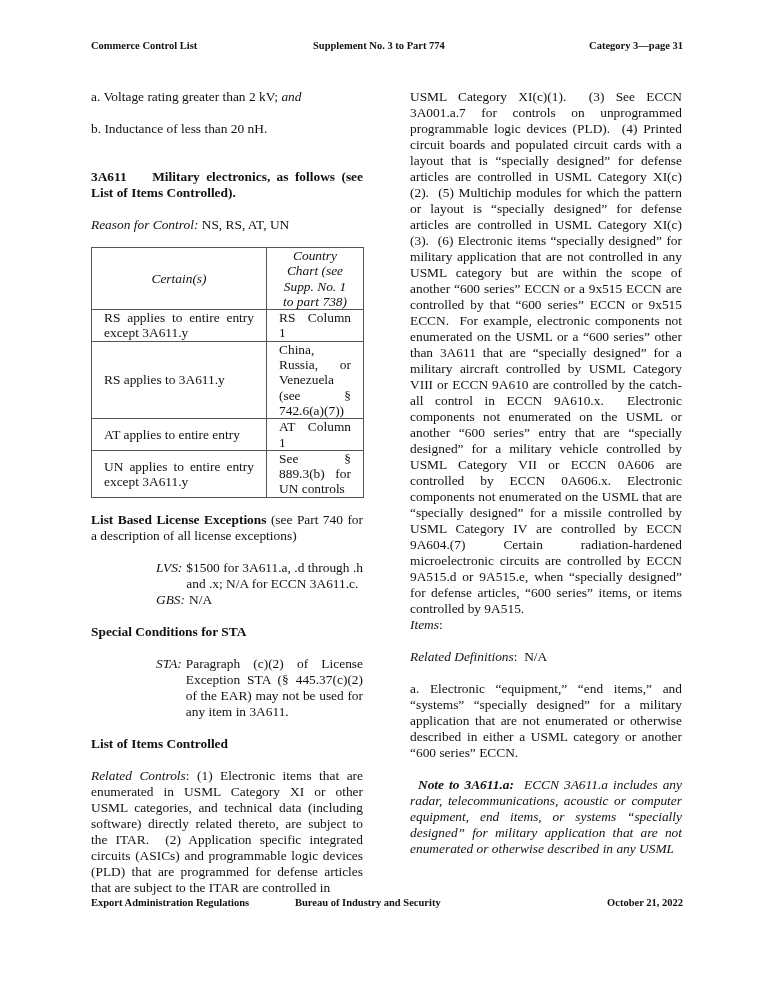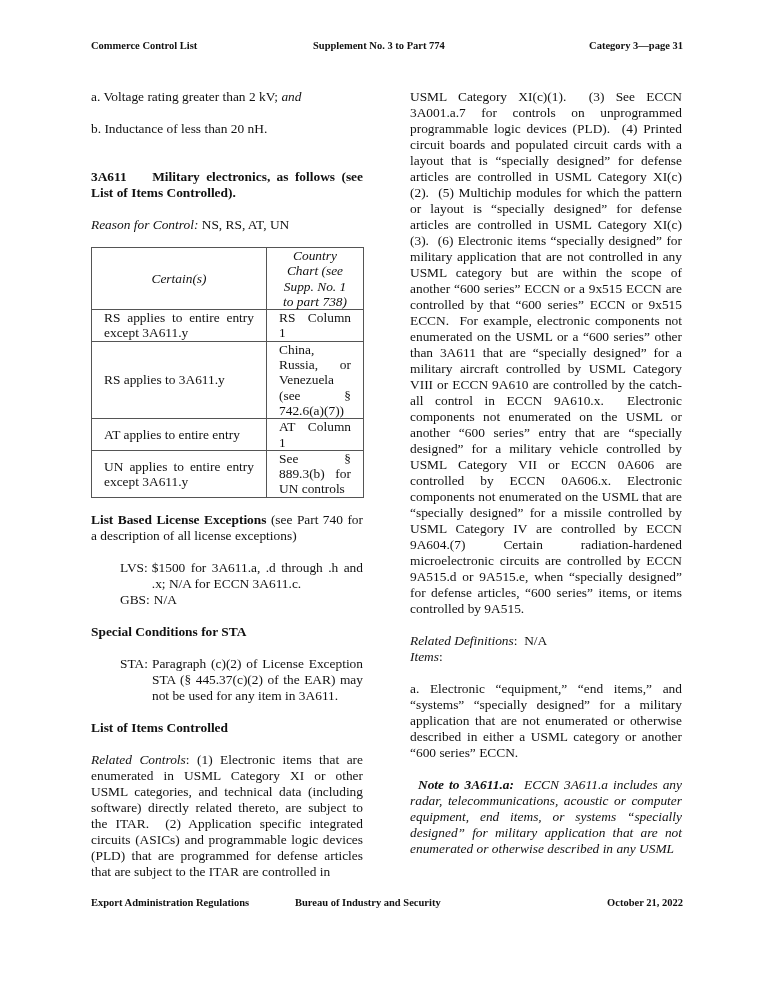--- a/index.html
+++ b/index.html
@@ -27,21 +27,21 @@
   table.ctl {
     border-collapse: collapse; width: 273px; margin-top: 14px;
     font-size: 13.4px; line-height: 15.3px;
   }
   table.ctl td { border: 1px solid #555; padding: 0 12px; vertical-align: middle; }
   table.ctl td.c1 { width: 150px; text-align: justify; text-align-last: left; }
   table.ctl td.c2 { text-align: justify; text-align-last: left; }
   table.ctl td.hd { font-style: italic; text-align: center; text-align-last: center; }
   .indent { padding-left: 29px; }
   .hang { display: flex; }
-  .hang .lbl { white-space: nowrap; padding-right: 4px; }
+  .hang .lbl { font-style: italic; white-space: nowrap; padding-right: 4px; margin-left: 36px; }
   .hang .txt { flex: 1; text-align: justify; }
 </style>
 </head>
 <body>
 
 <div class="hdr">
   <span style="left:0">Commerce Control List</span>
   <span style="left:222px">Supplement No. 3 to Part 774</span>
   <span style="right:0">Category 3—page 31</span>
 </div>
@@ -102,22 +102,22 @@
   </div>
 
   <p class="b" style="margin-top:16px">List of Items Controlled</p>
 
   <p style="margin-top:16px"><span class="i">Related Controls</span><span>: (1) Electronic items that are enumerated in USML Category XI or other USML categories, and technical data (including software) directly related thereto, are subject to the ITAR.&nbsp;&nbsp;(2) Application specific integrated circuits (ASICs) and programmable logic devices (PLD) that are programmed for defense articles that are subject to the ITAR are controlled in</span></p>
 </div>
 
 <div class="col right">
   <p style="margin-top:11px">USML Category XI(c)(1).&nbsp;&nbsp;(3) See ECCN 3A001.a.7 for controls on unprogrammed programmable logic devices (PLD).&nbsp;&nbsp;(4) Printed circuit boards and populated circuit cards with a layout that is “specially designed” for defense articles are controlled in USML Category XI(c)(2).&nbsp;&nbsp;(5) Multichip modules for which the pattern or layout is “specially designed” for defense articles are controlled in USML Category XI(c)(3).&nbsp;&nbsp;(6) Electronic items “specially designed” for military application that are not controlled in any USML category but are within the scope of another “600 series” ECCN or a 9x515 ECCN are controlled by that “600 series” ECCN or 9x515 ECCN.&nbsp;&nbsp;For example, electronic components not enumerated on the USML or a “600 series” other than 3A611 that are “specially designed” for a military aircraft controlled by USML Category VIII or ECCN 9A610 are controlled by the catch-all control in ECCN 9A610.x.&nbsp;&nbsp;Electronic components not enumerated on the USML or another “600 series” entry that are “specially designed” for a military vehicle controlled by USML Category VII or ECCN 0A606 are controlled by ECCN 0A606.x. Electronic components not enumerated on the USML that are “specially designed” for a missile controlled by USML Category IV are controlled by ECCN 9A604.(7) Certain radiation-hardened microelectronic circuits are controlled by ECCN 9A515.d or 9A515.e, when “specially designed” for defense articles, “600 series” items, or items controlled by 9A515.</p>
 
+  <p><span class="i">Items</span><span>:</span></p>
   <p style="margin-top:16px"><span class="i">Related Definitions</span><span>:&nbsp;&nbsp;N/A</span></p>
-  <p><span class="i">Items</span><span>:</span></p>
 
   <p style="margin-top:16px">a. Electronic “equipment,” “end items,” and “systems” “specially designed” for a military application that are not enumerated or otherwise described in either a USML category or another “600 series” ECCN.</p>
 
   <p class="i" style="margin-top:16px; text-indent:8px"><span class="b">Note to 3A611.a:</span><span>&nbsp;&nbsp;ECCN 3A611.a includes any radar, telecommunications, acoustic or computer equipment, end items, or systems “specially designed” for military application that are not enumerated or otherwise described in any USML</span></p>
 </div>
 
 <div class="ftr">
   <span style="left:0">Export Administration Regulations</span>
   <span style="left:204px">Bureau of Industry and Security</span>
   <span style="right:0">October 21, 2022</span>

